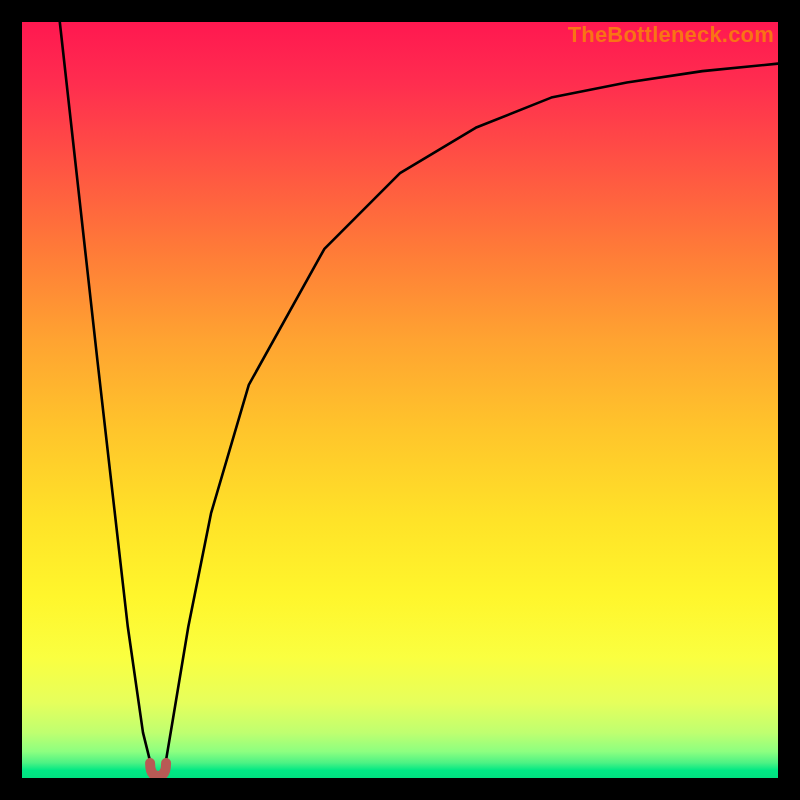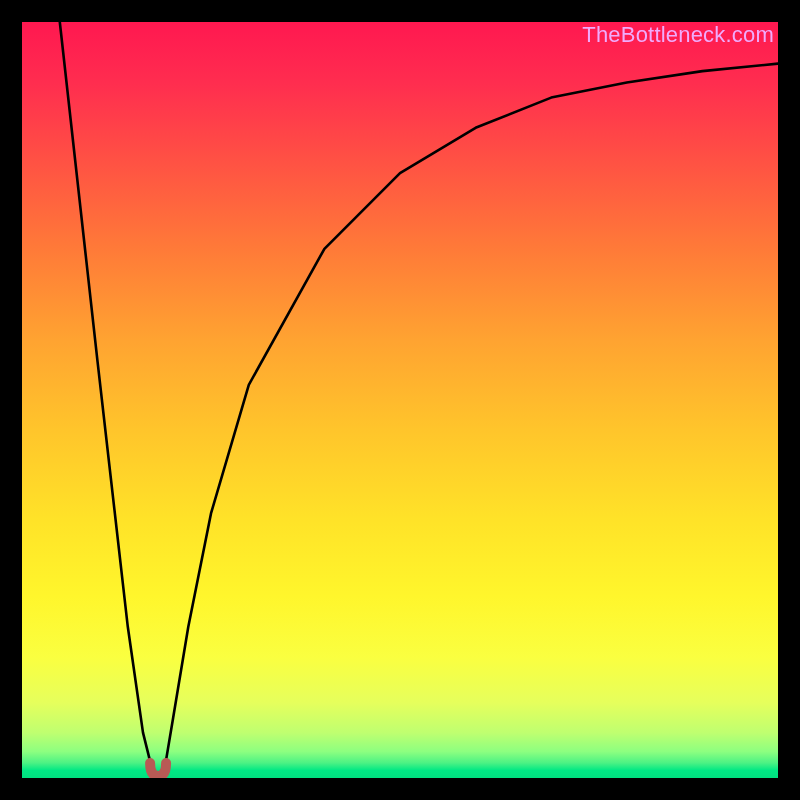--- a/index.html
+++ b/index.html
@@ -40,23 +40,23 @@
       #8dff80 96.5%,
       #4cf284 98%,
       #00e884 99%,
       #00e080 100%
     );
   }
   .watermark {
     position: absolute;
     top: 0;
     right: 4px;
-    color: #f0abfc;
+    color: #f97316;
     font-size: 22px;
-    font-weight: 400;
+    font-weight: 700;
     letter-spacing: 0.2px;
     user-select: none;
   }
   svg {
     position: absolute;
     left: 0;
     top: 0;
     width: 756px;
     height: 756px;
     overflow: visible;

